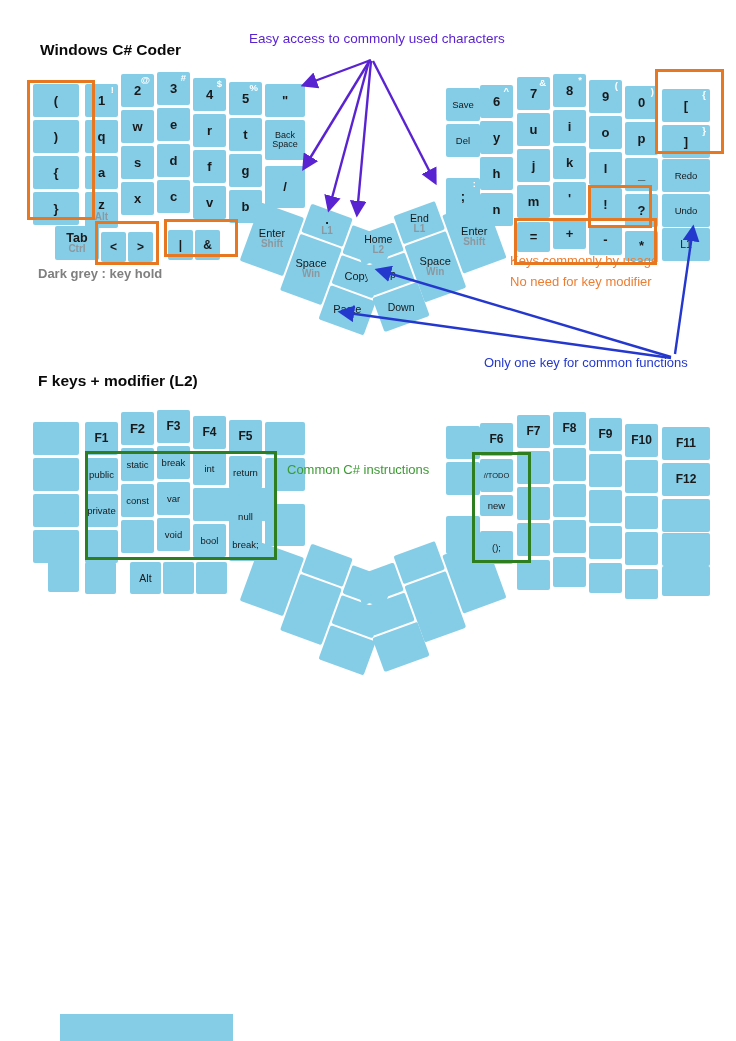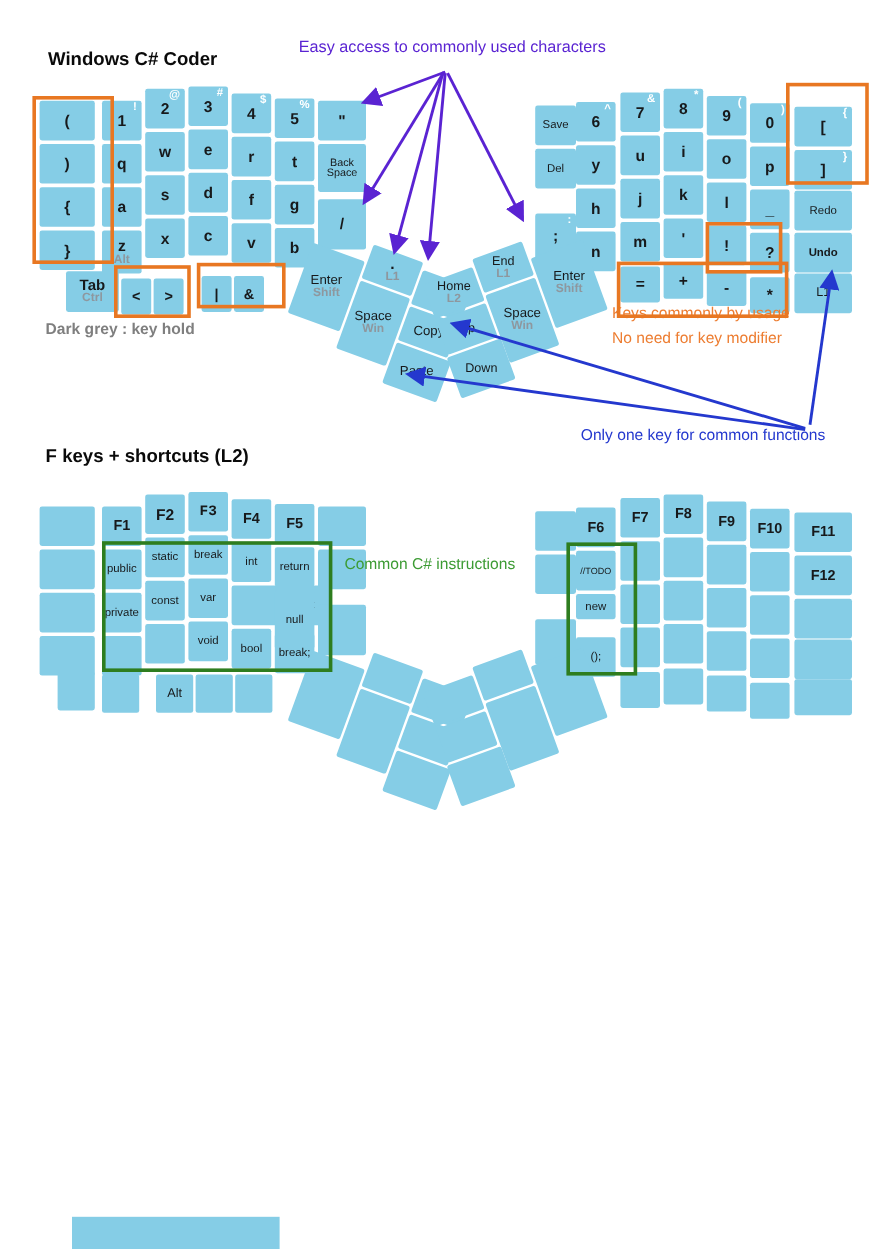--- a/index.html
+++ b/index.html
@@ -25,21 +25,21 @@
   .ann.green{color:var(--green);}
   .ann.greynote{color:var(--greyNote);font-weight:bold;}
   .hbox{position:absolute;border:3px solid;z-index:4;pointer-events:none;background:transparent;}
   #arrow-svg{position:absolute;left:0;top:0;z-index:5;pointer-events:none;}
   .bbar{position:absolute;background:var(--key);z-index:1;}
 </style>
 </head>
 <body>
 
 <div class="title" style="left:40px;top:41px">Windows C# Coder</div>
-<div class="title" style="left:38px;top:372px">F keys + shortcuts (L2)</div>
+<div class="title" style="left:38px;top:372px">F keys + modifier (L2)</div>
 
 <div class="ann purple" style="left:249px;top:31px">Easy access to commonly used characters</div>
 <div class="ann greynote" style="left:38px;top:266px">Dark grey : key hold</div>
 <div class="ann orange" style="left:510px;top:253px">Keys commonly by usage</div>
 <div class="ann orange" style="left:510px;top:274px">No need for key modifier</div>
 <div class="ann blue" style="left:484px;top:355px">Only one key for common functions</div>
 <div class="ann green" style="left:287px;top:462px">Common C# instructions</div>
 
 <svg id="arrow-svg" width="736" height="1041">
   <defs>
@@ -399,21 +399,21 @@
         <div class="main" style="font-size: 13px;">!</div>
       </div>
     </div>
     <div class="key" style="left: 195px; top: 122px; width: 33px; height: 33px;">
       <div class="kinner">
         <div class="main" style="font-size: 13px;">?</div>
       </div>
     </div>
     <div class="key" style="left: 232px; top: 122px; width: 48px; height: 33px;">
       <div class="kinner">
-        <div class="main" style="font-size: 9.5px; font-weight: bold;">Undo</div>
+        <div class="main" style="font-size: 9.5px; font-weight: normal;">Undo</div>
       </div>
     </div>
     <div class="key" style="left: 87px; top: 150px; width: 33px; height: 30px;">
       <div class="kinner">
         <div class="main" style="font-size: 13px;">=</div>
       </div>
     </div>
     <div class="key" style="left: 123px; top: 147px; width: 33px; height: 30px;">
       <div class="kinner">
         <div class="main" style="font-size: 13px;">+</div>
@@ -480,21 +480,21 @@
         <div class="main" style="font-size: 12px;">F1</div>
       </div>
     </div>
     <div class="key" style="left: 96px; top: 2px; width: 33px; height: 33px;">
       <div class="kinner">
         <div class="main" style="font-size: 13px;">F2</div>
       </div>
     </div>
     <div class="key" style="left: 132px; top: 0px; width: 33px; height: 33px;">
       <div class="kinner">
-        <div class="main" style="font-size: 12px; font-family: Liberation Mono, monospace;">F3</div>
+        <div class="main" style="font-size: 12px;">F3</div>
       </div>
     </div>
     <div class="key" style="left: 168px; top: 6px; width: 33px; height: 33px;">
       <div class="kinner">
         <div class="main" style="font-size: 12px;">F4</div>
       </div>
     </div>
     <div class="key" style="left: 204px; top: 10px; width: 33px; height: 33px;">
       <div class="kinner">
         <div class="main" style="font-size: 12px;">F5</div>

